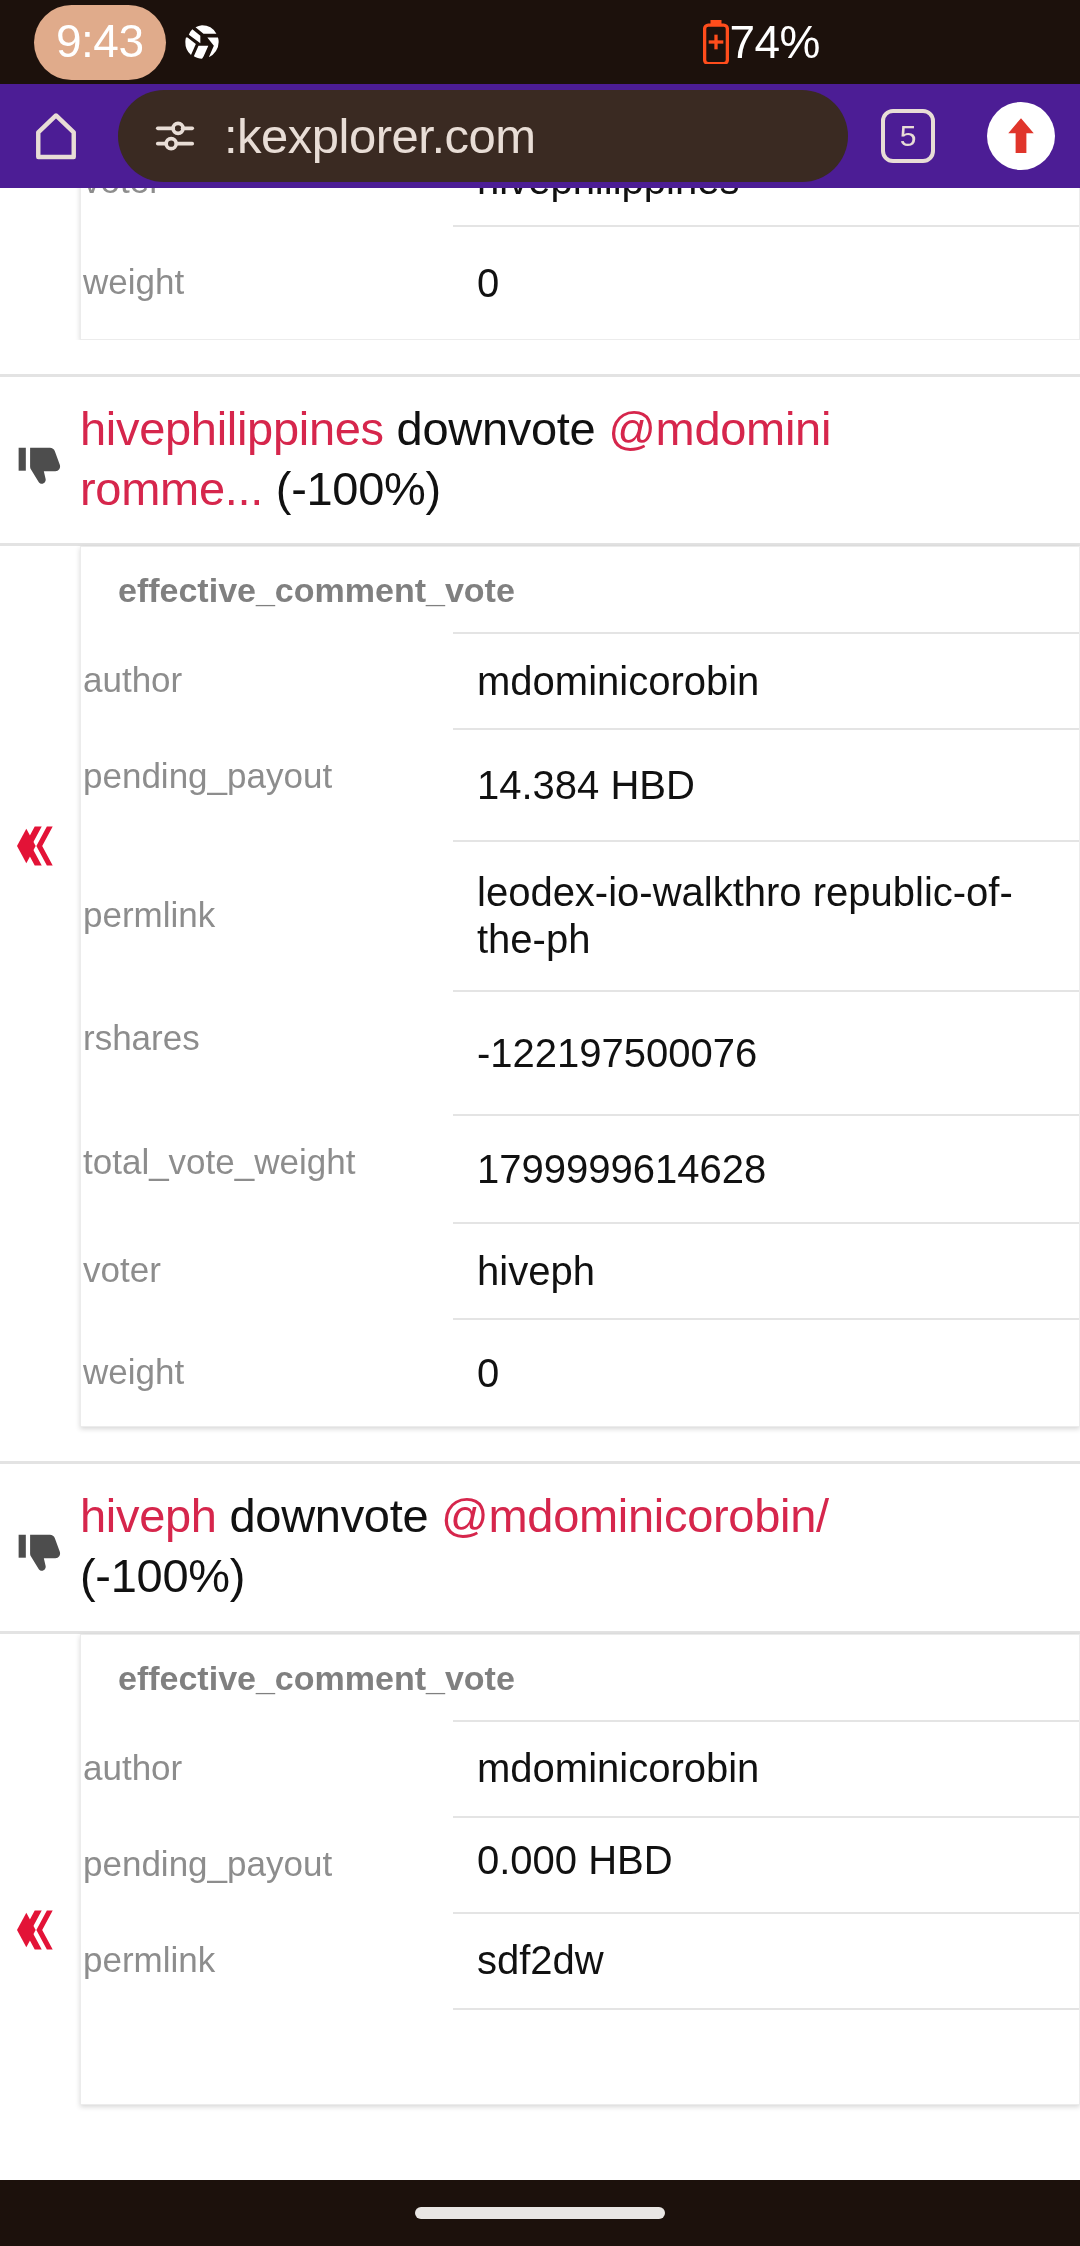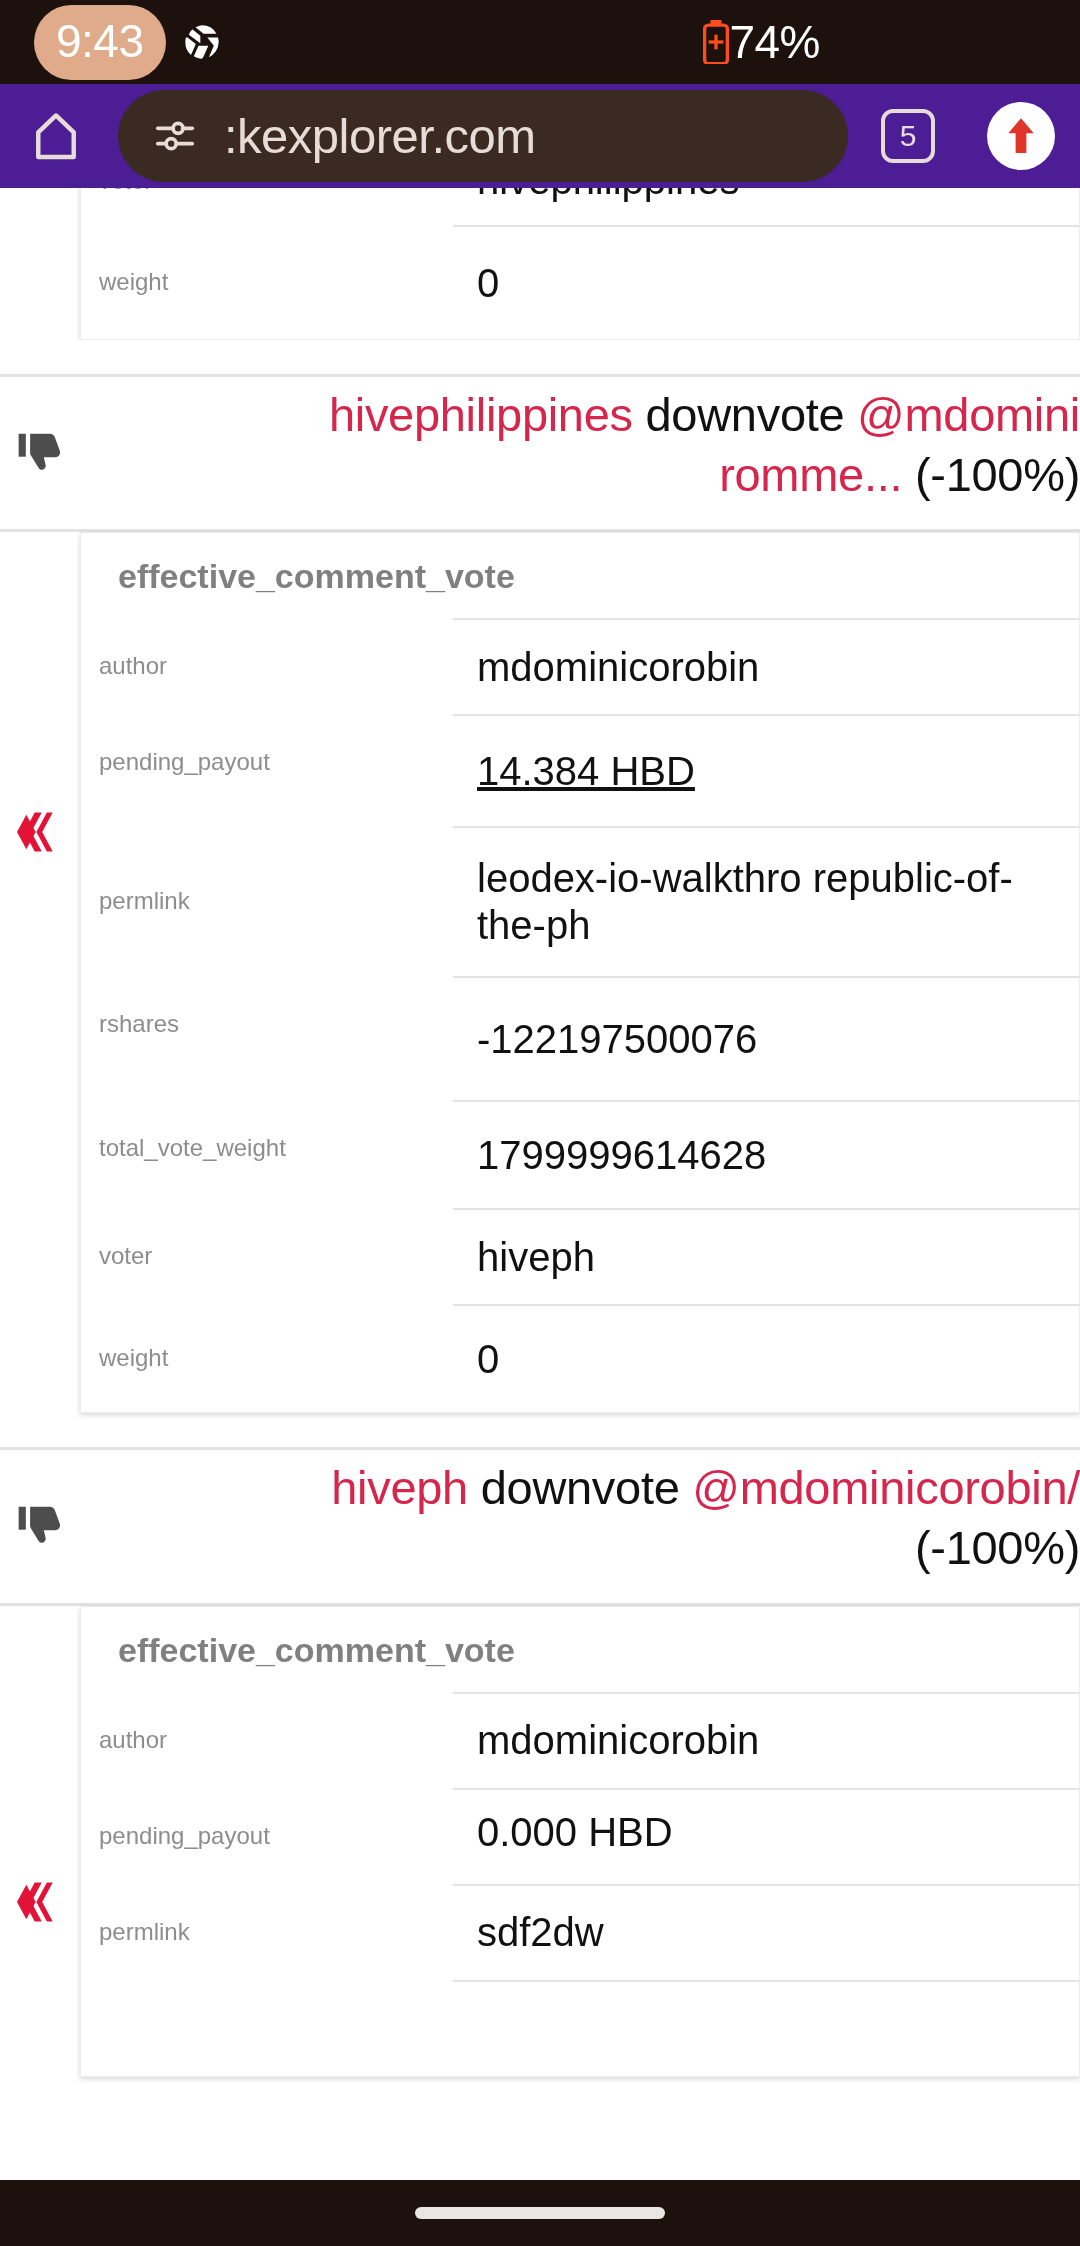--- a/index.html
+++ b/index.html
@@ -83,41 +83,41 @@
     width:1000px;
   }
   .card-title{
     color:#808080; font-size:34px; font-weight:bold;
     padding:24px 0 22px 18px;
     margin-left:19px;
   }
   .kv-row{ display:flex; align-items:stretch; }
   .kv-key{
     width:372px; flex:0 0 372px;
-    color:#8d8d8d; font-size:24px;
+    color:#8d8d8d; font-size:35px;
     display:flex; align-items:center;
-    padding-left:18px;
+    padding-left:2px;
   }
   .kv-val{
     flex:1;
     border-top:2px solid #e4e4e4;
     color:#111111; font-size:40px;
     display:flex; align-items:center;
     padding:22px 0 22px 24px;
     white-space:nowrap;
   }
   .kv-val.two-line{ white-space:normal; line-height:1.18; }
   .kv-row.no-border .kv-val{ border-top:none; }
 
   
   .op-header{
     border-top:3px solid #e3e3e3;
     border-bottom:3px solid #e3e3e3;
-    padding:8px 0 24px 0;
-    display:flex; align-items:flex-start;text-align:right;
+    padding:22px 0 24px 0;
+    display:flex; align-items:flex-start;
   }
   .op-header-icon{
     width:80px; flex:0 0 80px;
     display:flex; align-items:center; justify-content:center;
     padding-top:42px;
   }
   .thumbsdown-icon{ width:54px; height:54px; display:block; }
   .op-header-text{
     flex:1; font-size:47px; line-height:1.28; color:#111111;
     white-space:nowrap; overflow:visible; letter-spacing:-0.3px;
@@ -235,21 +235,21 @@
       <div class="card">
         <div class="card-title">effective_comment_vote</div>
 
         <div class="kv-row">
           <div class="kv-key" style="height:96px;">author</div>
           <div class="kv-val" style="height:96px;">mdominicorobin</div>
         </div>
 
         <div class="kv-row">
           <div class="kv-key" style="height:96px;">pending_payout</div>
-          <div class="kv-val" style="height:112px;text-decoration:underline;">14.384 HBD</div>
+          <div class="kv-val" style="height:112px;">14.384 HBD</div>
         </div>
 
         <div class="kv-row">
           <div class="kv-key" style="height:150px;">permlink</div>
           <div class="kv-val two-line" style="height:150px;">leodex-io-walkthro
 republic-of-the-ph</div>
         </div>
 
         <div class="kv-row">
           <div class="kv-key" style="height:96px;">rshares</div>

